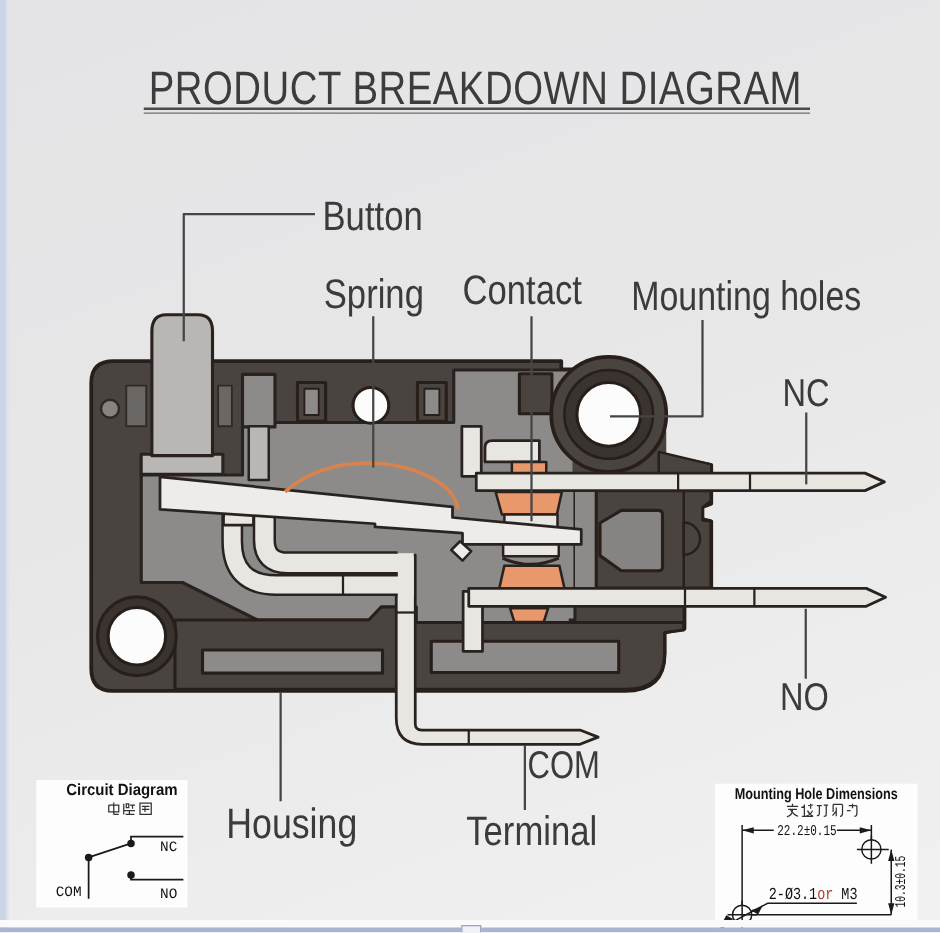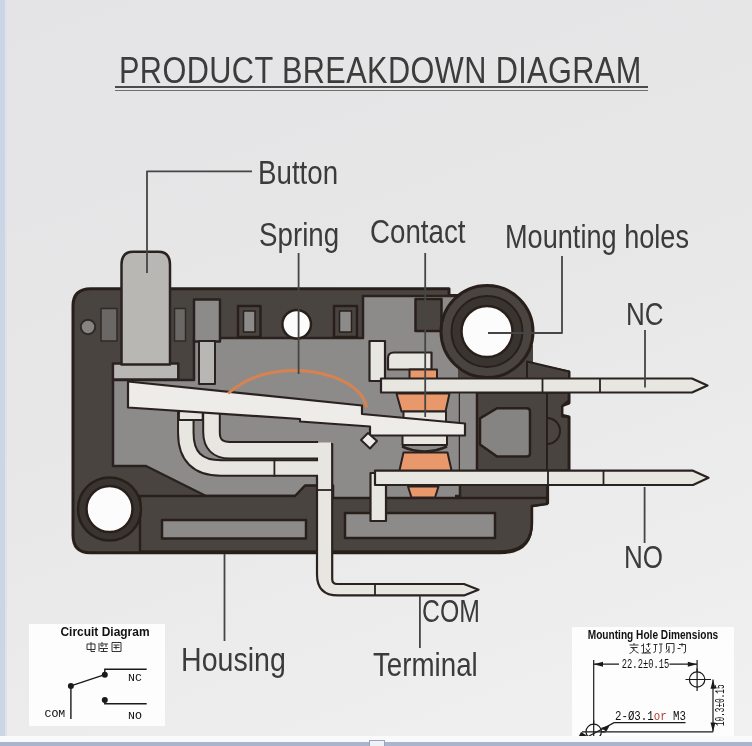--- a/index.html
+++ b/index.html
@@ -10,21 +10,21 @@
 #lstrip1{left:0;top:0;width:4.5px;height:746px;background:#cad5e5}
 #lstrip2{left:4.5px;top:0;width:2.5px;height:746px;background:#dde2ec}
 #botwhite{left:0;top:735.5px;width:752px;height:6px;background:#fafafa}
 #botblue{left:0;top:741.5px;width:752px;height:4.5px;background:#a9b5ce}
 #bothandle{left:369px;top:739.5px;width:14px;height:6.5px;background:#eef1f6;border:0.5px solid #9aa5bd}
 #title{left:119px;top:48.6px;font-size:37.5px;letter-spacing:0.5px;white-space:nowrap;
  transform:scaleX(0.818);transform-origin:left top;color:#3c3c3c}
 #rule1{left:114.5px;top:86.3px;width:533px;height:2.2px;background:#4b4b4b}
 #rule2{left:114.5px;top:89.6px;width:533px;height:1.6px;background:#6e6e6e}
 .lbl{white-space:nowrap;transform-origin:left top;color:#3b3b3b}
-#whitebox1{left:29px;top:623.5px;width:136px;height:102.5px;background:#fdfdfd}
+#whitebox1{left:29px;top:623.5px;width:121px;height:102.5px;background:#fdfdfd}
 #whitebox2{left:571.5px;top:627px;width:162px;height:121px;background:#fdfdfd}
 .boxtitle{font-weight:bold;font-size:13px;text-align:center;color:#111;white-space:nowrap}
 </style>
 </head>
 <body>
 <div id="page">
   <div class="abs" id="lstrip1"></div>
   <div class="abs" id="lstrip2"></div>
 
   <div class="abs" id="title">PRODUCT BREAKDOWN DIAGRAM</div>

